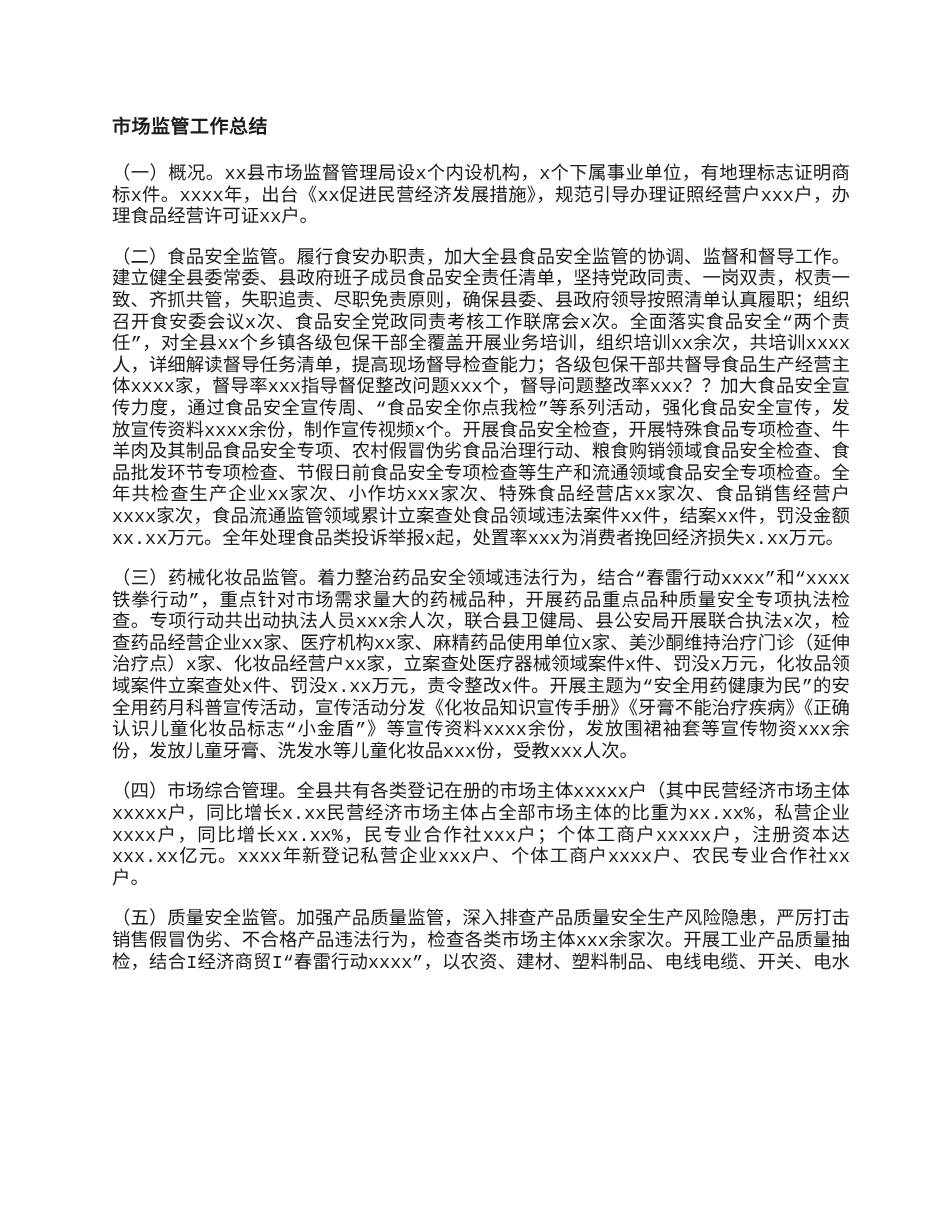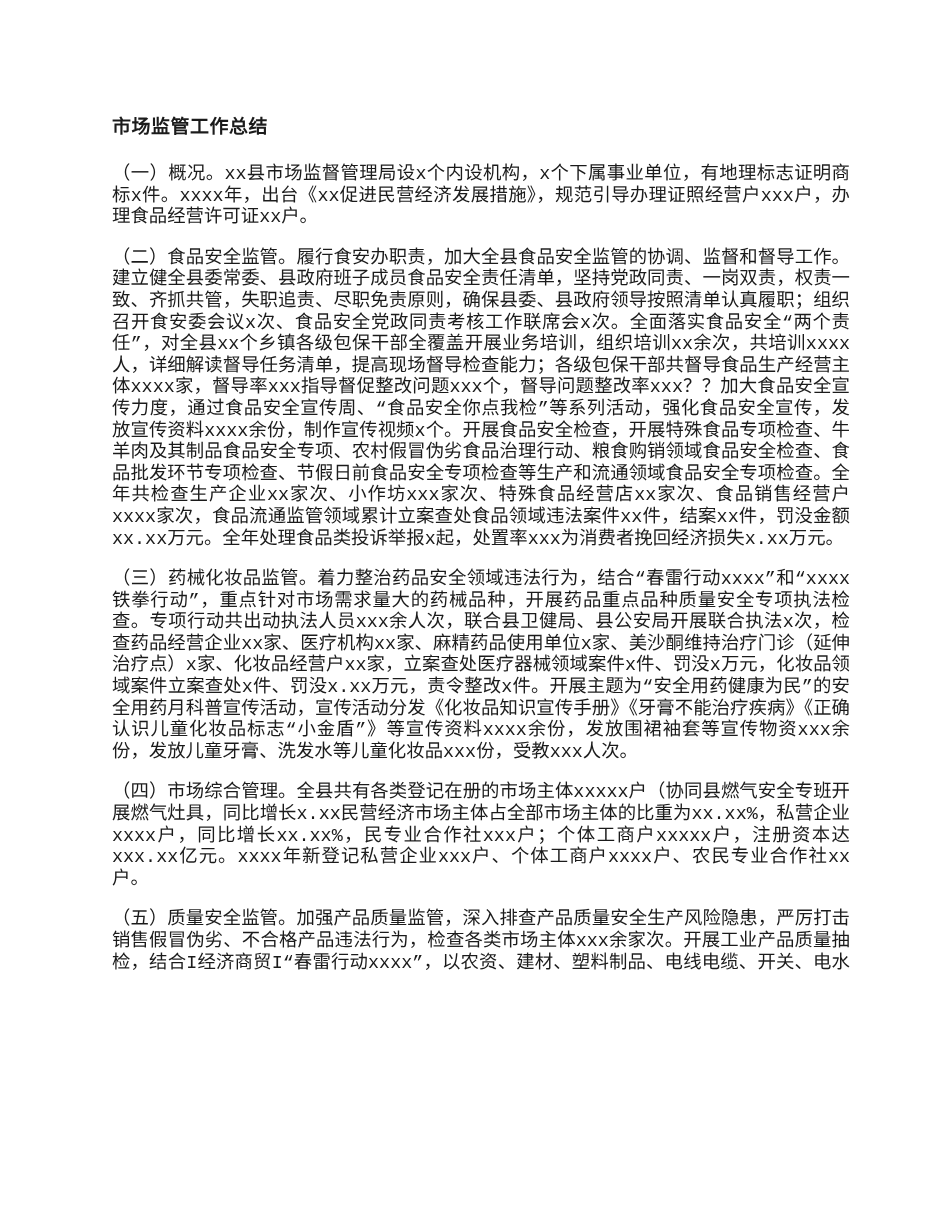--- a/index.html
+++ b/index.html
@@ -39,16 +39,16 @@
 
 <div class="page">
   <h1 class="doc-title">市场监管工作总结</h1>
 
   <p class="doc-para">（一）概况。xx县市场监督管理局设x个内设机构，x个下属事业单位，有地理标志证明商标x件。xxxx年，出台《xx促进民营经济发展措施》，规范引导办理证照经营户xxx户，办理食品经营许可证xx户。</p>
 
   <p class="doc-para">（二）食品安全监管。履行食安办职责，加大全县食品安全监管的协调、监督和督导工作。建立健全县委常委、县政府班子成员食品安全责任清单，坚持党政同责、一岗双责，权责一致、齐抓共管，失职追责、尽职免责原则，确保县委、县政府领导按照清单认真履职；组织召开食安委会议x次、食品安全党政同责考核工作联席会x次。全面落实食品安全“两个责任”，对全县xx个乡镇各级包保干部全覆盖开展业务培训，组织培训xx余次，共培训xxxx人，详细解读督导任务清单，提高现场督导检查能力；各级包保干部共督导食品生产经营主体xxxx家，督导率xxx指导督促整改问题xxx个，督导问题整改率xxx？？加大食品安全宣传力度，通过食品安全宣传周、“食品安全你点我检”等系列活动，强化食品安全宣传，发放宣传资料xxxx余份，制作宣传视频x个。开展食品安全检查，开展特殊食品专项检查、牛羊肉及其制品食品安全专项、农村假冒伪劣食品治理行动、粮食购销领域食品安全检查、食品批发环节专项检查、节假日前食品安全专项检查等生产和流通领域食品安全专项检查。全年共检查生产企业xx家次、小作坊xxx家次、特殊食品经营店xx家次、食品销售经营户xxxx家次，食品流通监管领域累计立案查处食品领域违法案件xx件，结案xx件，罚没金额xx.xx万元。全年处理食品类投诉举报x起，处置率xxx为消费者挽回经济损失x.xx万元。</p>
 
   <p class="doc-para">（三）药械化妆品监管。着力整治药品安全领域违法行为，结合“春雷行动xxxx”和“xxxx铁拳行动”，重点针对市场需求量大的药械品种，开展药品重点品种质量安全专项执法检查。专项行动共出动执法人员xxx余人次，联合县卫健局、县公安局开展联合执法x次，检查药品经营企业xx家、医疗机构xx家、麻精药品使用单位x家、美沙酮维持治疗门诊（延伸治疗点）x家、化妆品经营户xx家，立案查处医疗器械领域案件x件、罚没x万元，化妆品领域案件立案查处x件、罚没x.xx万元，责令整改x件。开展主题为“安全用药健康为民”的安全用药月科普宣传活动，宣传活动分发《化妆品知识宣传手册》《牙膏不能治疗疾病》《正确认识儿童化妆品标志“小金盾”》等宣传资料xxxx余份，发放围裙袖套等宣传物资xxx余份，发放儿童牙膏、洗发水等儿童化妆品xxx份，受教xxx人次。</p>
 
-  <p class="doc-para">（四）市场综合管理。全县共有各类登记在册的市场主体xxxxx户（协同县燃气安全专班开展燃气灶具，同比增长x.xx民营经济市场主体占全部市场主体的比重为xx.xx%，私营企业xxxx户，同比增长xx.xx%，民专业合作社xxx户；个体工商户xxxxx户，注册资本达xxx.xx亿元。xxxx年新登记私营企业xxx户、个体工商户xxxx户、农民专业合作社xx户。</p>
+  <p class="doc-para">（四）市场综合管理。全县共有各类登记在册的市场主体xxxxx户（其中民营经济市场主体xxxxx户，同比增长x.xx民营经济市场主体占全部市场主体的比重为xx.xx%，私营企业xxxx户，同比增长xx.xx%，民专业合作社xxx户；个体工商户xxxxx户，注册资本达xxx.xx亿元。xxxx年新登记私营企业xxx户、个体工商户xxxx户、农民专业合作社xx户。</p>
 
   <p class="doc-para">（五）质量安全监管。加强产品质量监管，深入排查产品质量安全生产风险隐患，严厉打击销售假冒伪劣、不合格产品违法行为，检查各类市场主体xxx余家次。开展工业产品质量抽检，结合I经济商贸I“春雷行动xxxx”，以农资、建材、塑料制品、电线电缆、开关、电水壶、文具、校服、消杀品、洗发水、儿童用品、汽油、醇基燃料等为重点，开展县级抽检xx类产品、共xx批次。开展醇基燃料质量安全监管，加强醇基燃料使用安全知识宣传，建立全县醇基燃料销售台账，全覆盖抽检醇基燃料经营户，开展县级抽检x批次。开展城镇燃气安全专项检查，立案x起；协同县燃气安全专班开展燃气灶具、软管、调压阀、报警器的质量安全检查。开展未成年人保护专项行动，全方位监督检查学生用品、儿</p>
 </div>
 
 </body></html>

